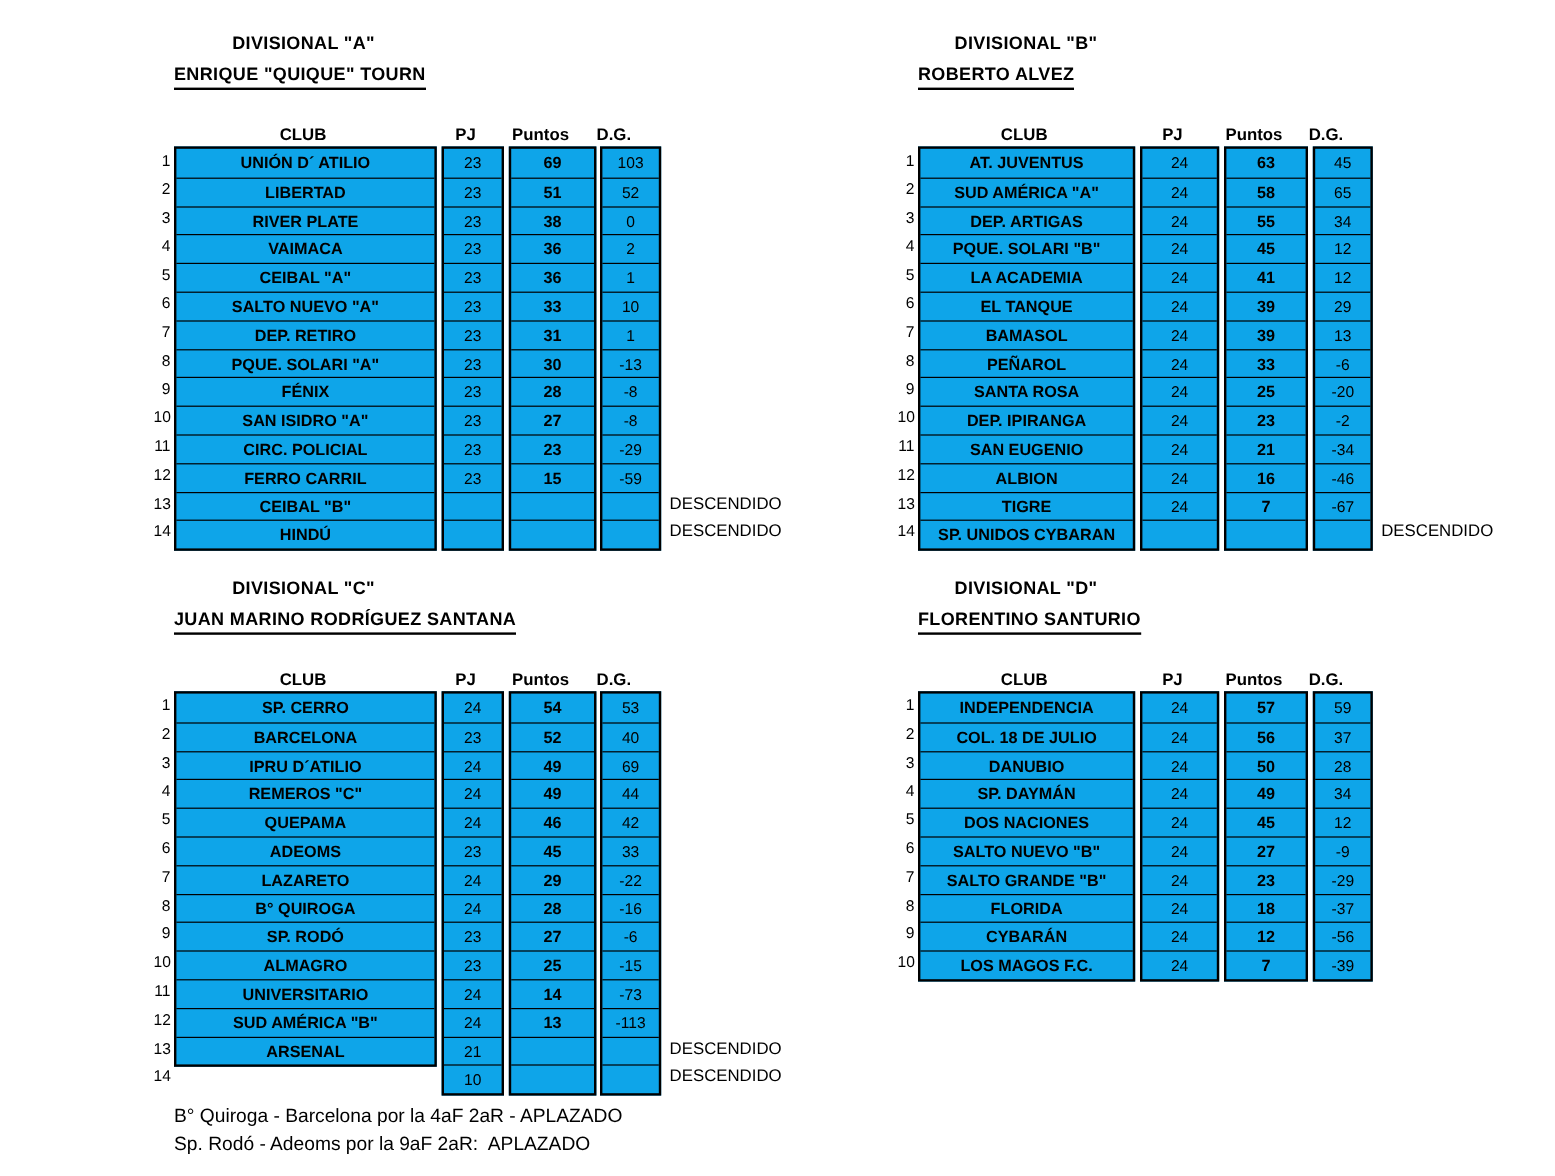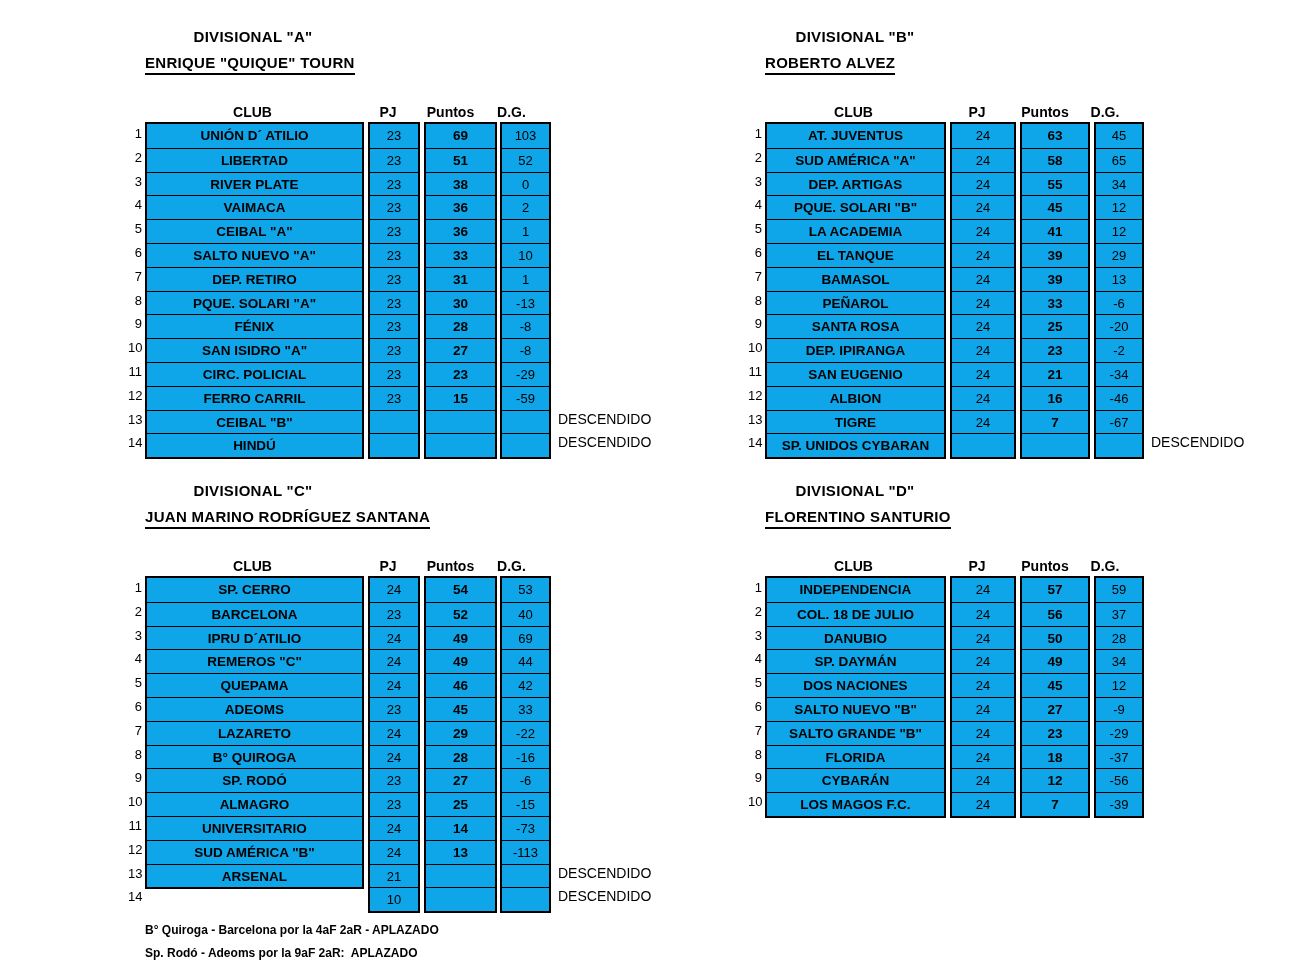--- a/index.html
+++ b/index.html
@@ -70,21 +70,21 @@
   .side-right .w-num    { width: 17px; }
   .side-right .w-club   { width: 177px; }
   .side-right .w-pj     { width: 62px;  margin-left: 4px; }
   .side-right .w-puntos { width: 66px;  margin-left: 4px; }
   .side-right .w-dg     { width: 46px;  margin-left: 4px; }
 
   .w-notes { margin-left: 3px; }
 
   .footnotes { margin: 6px 0 0 17px; }
   .footnote {
-    font-weight: bold; font-size: 12px;
+    font-weight: normal; font-size: 16px;
     line-height: 23px; white-space: pre;
   }
 </style>
 </head>
 <body>
 
 <div class="page" id="divisions-root">
   <section class="division pos-0 side-left">
     <div class="div-title">DIVISIONAL "A"</div>
     <div class="div-subtitle-wrap">

